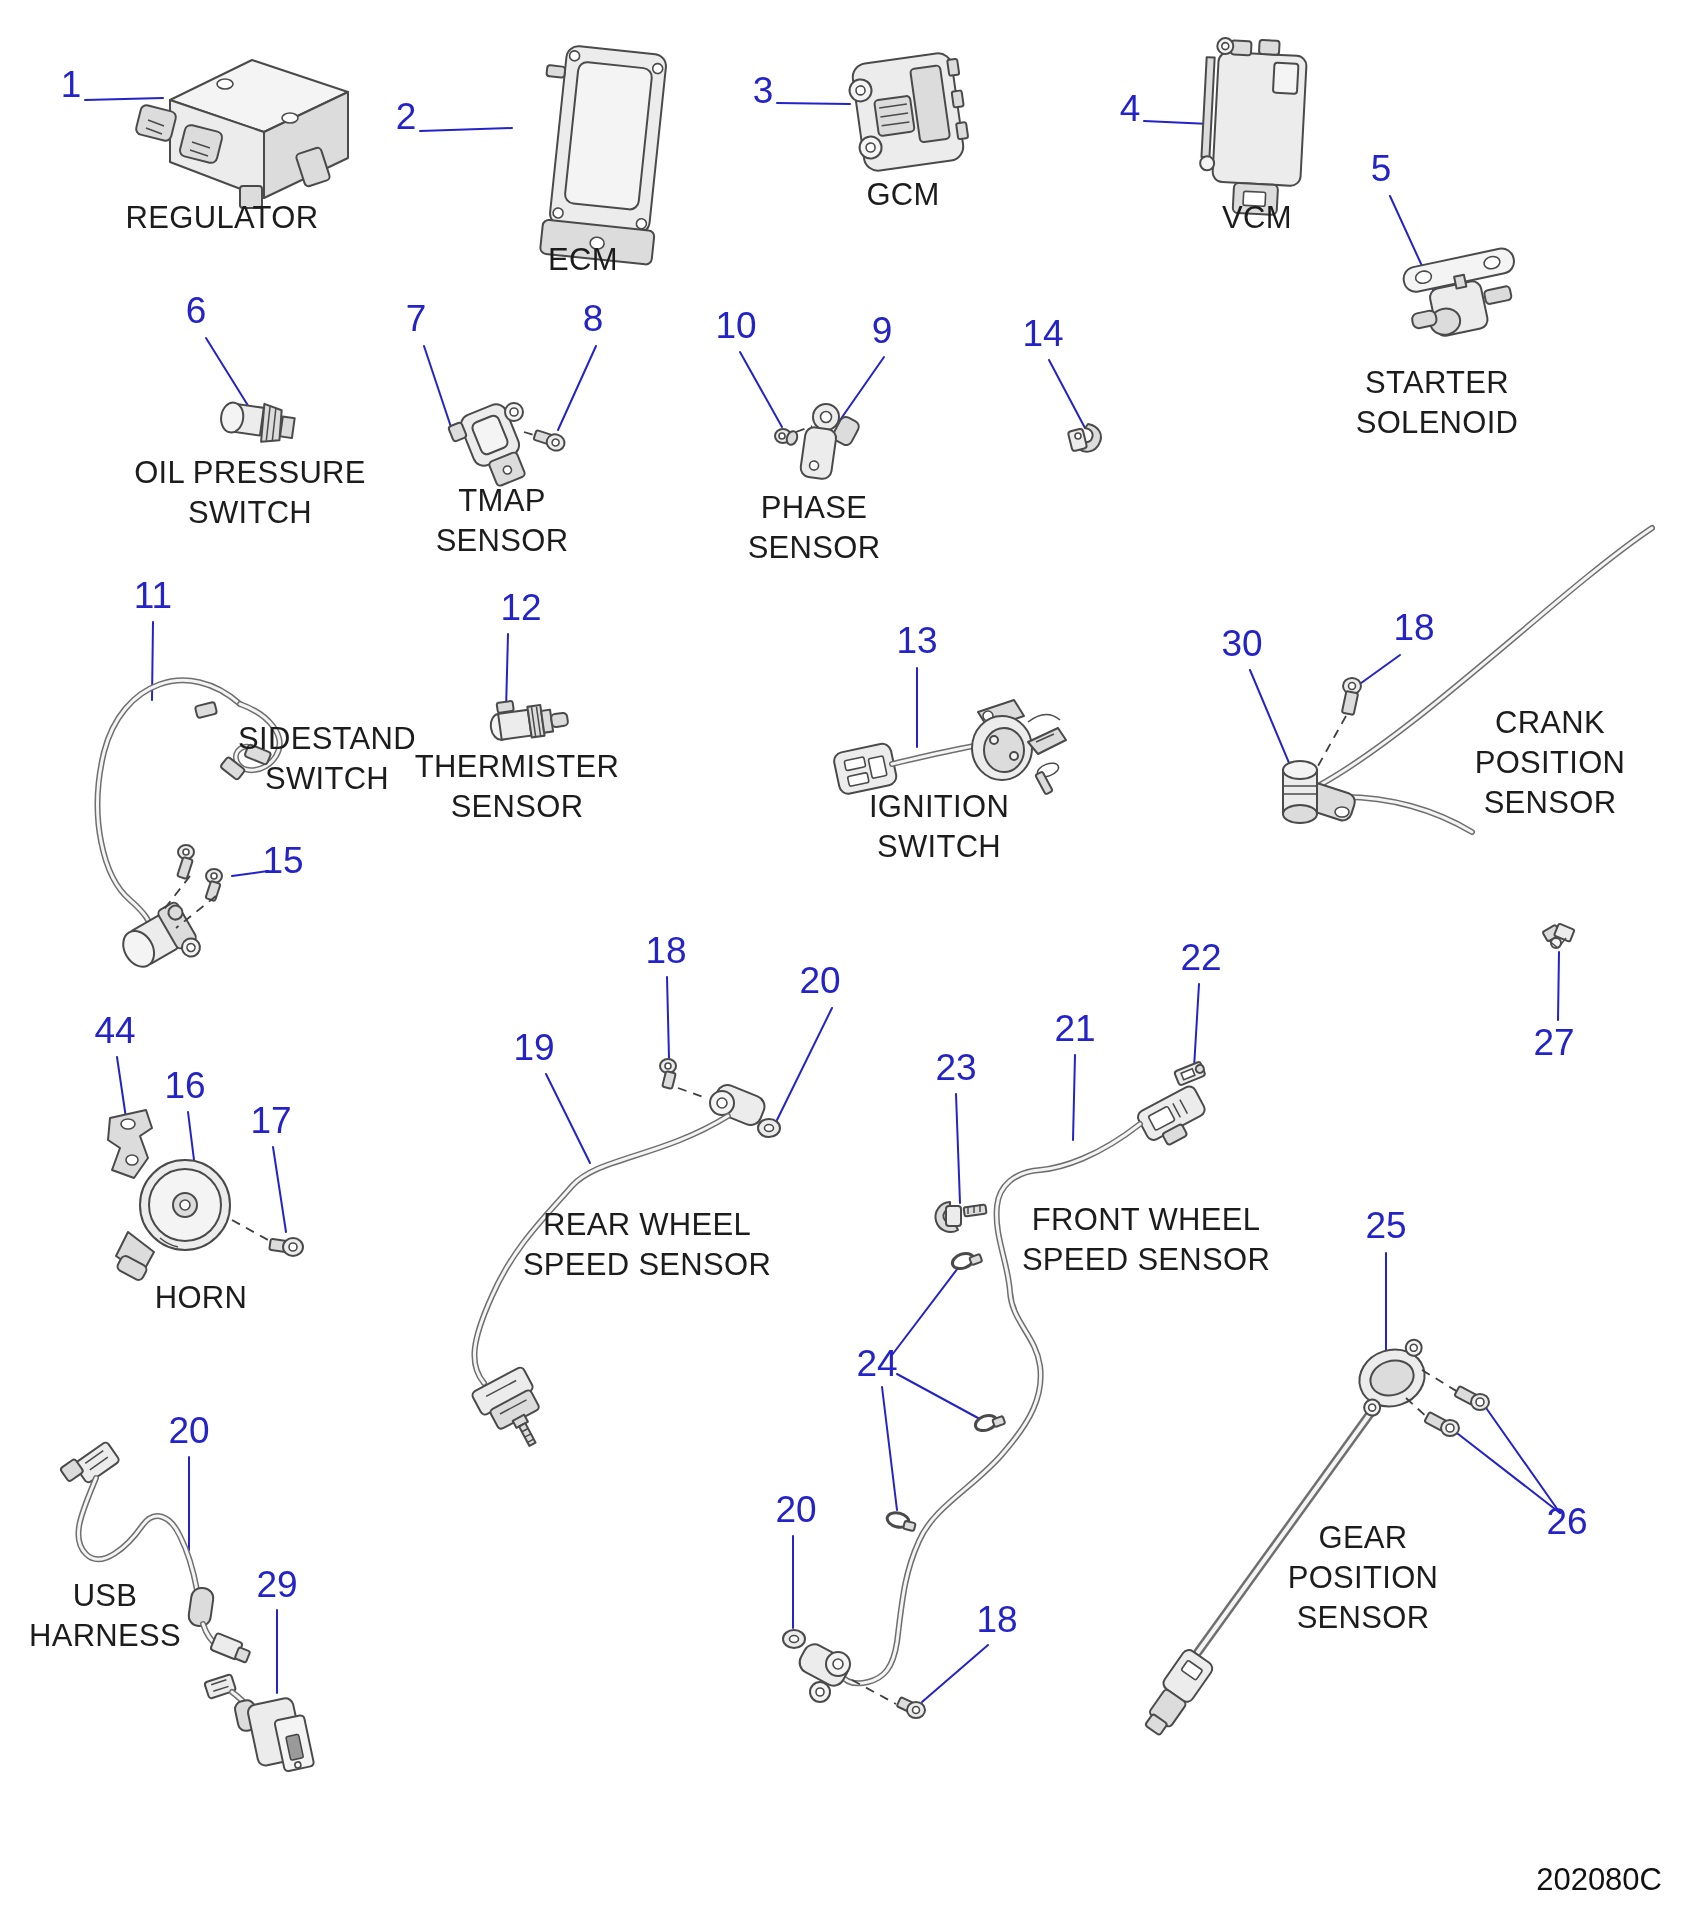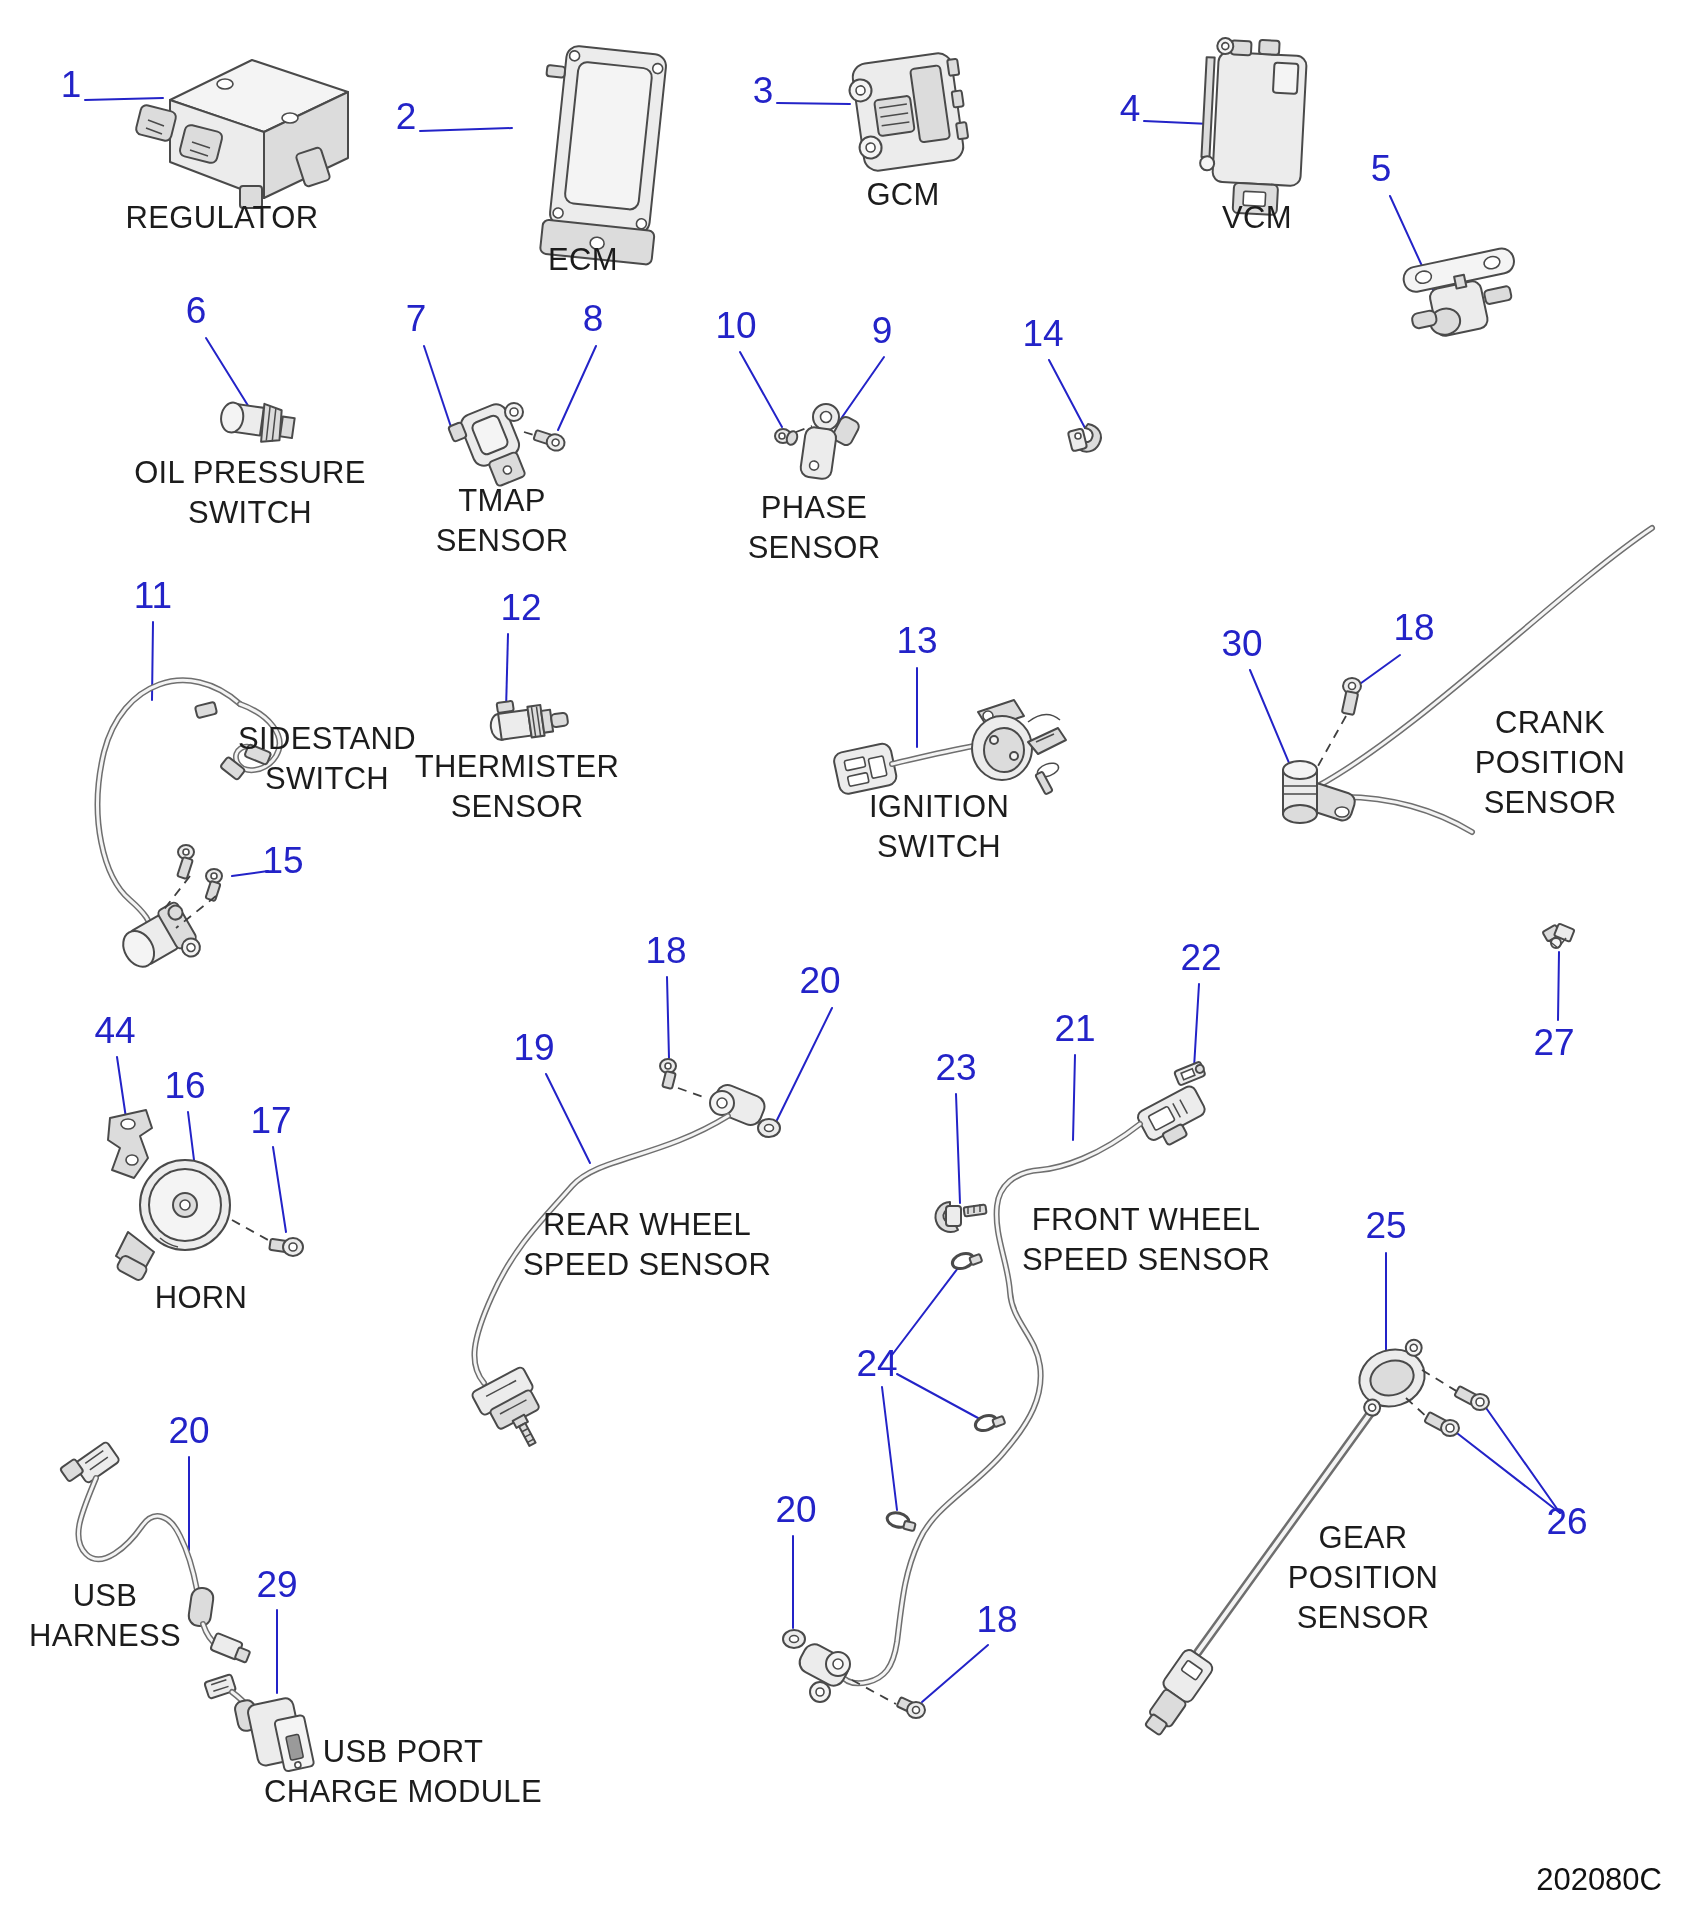--- a/index.html
+++ b/index.html
@@ -463,20 +463,24 @@
   </div>
   <div class="lbl" style="left:583px;top:240px">
     <div>ECM</div>
   </div>
   <div class="lbl" style="left:903px;top:175px">
     <div>GCM</div>
   </div>
   <div class="lbl" style="left:1257px;top:198px">
     <div>VCM</div>
   </div>
+  <div class="lbl" style="left:1437px;top:363px">
+    <div>STARTER</div>
+      <div>SOLENOID</div>
+  </div>
   <div class="lbl" style="left:250px;top:453px">
     <div>OIL PRESSURE</div>
       <div>SWITCH</div>
   </div>
   <div class="lbl" style="left:502px;top:481px">
     <div>TMAP</div>
       <div>SENSOR</div>
   </div>
   <div class="lbl" style="left:814px;top:488px">
     <div>PHASE</div>
@@ -512,20 +516,16 @@
   </div>
   <div class="lbl" style="left:1363px;top:1518px">
     <div>GEAR</div>
       <div>POSITION</div>
       <div>SENSOR</div>
   </div>
   <div class="lbl" style="left:105px;top:1576px">
     <div>USB</div>
       <div>HARNESS</div>
   </div>
-  <div class="lbl" style="left:403px;top:1732px">
-    <div>USB PORT</div>
-      <div>CHARGE MODULE</div>
-  </div>
 
   <div class="footer" style="right:38px;top:1862px">202080C</div>
 
 </div>
 
 </body></html>

